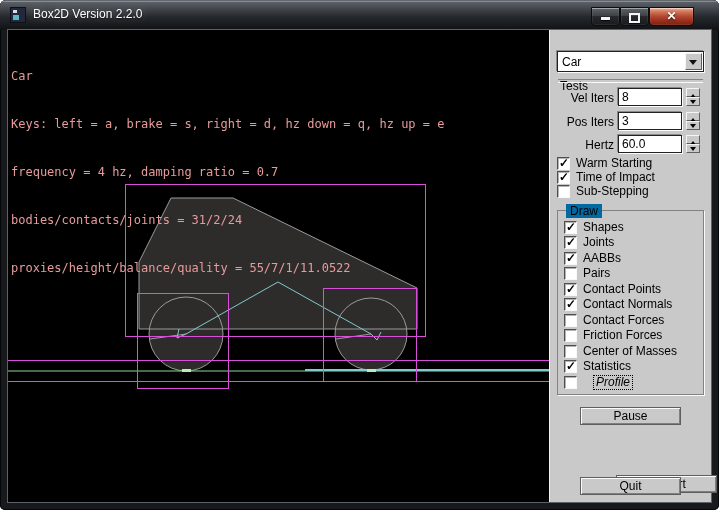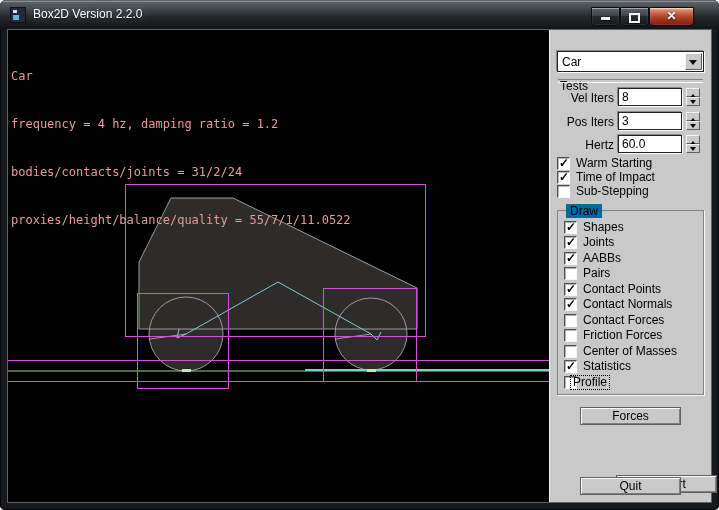--- a/index.html
+++ b/index.html
@@ -47,21 +47,21 @@
   .spinval{position:absolute;left:68px;top:0;width:64px;height:18px;background:#fff;border:1px solid #222;box-shadow:-1px -1px 0 #8a8a8a,1px 1px 0 #fbfbfb;box-sizing:border-box;font:12px "Liberation Sans",sans-serif;padding:0 0 0 3px;outline:none;}
   .spinner{position:absolute;left:136px;top:0;width:14px;height:18px;}
   .spbtn{position:absolute;left:0;width:14px;height:9px;background:#c9c9c9;border:1px solid;border-color:#f5f5f5 #606060 #606060 #f5f5f5;box-sizing:border-box;}
   .spbtn-dn{top:9px;}
   .tri-up{position:absolute;left:3px;top:2px;width:0;height:0;border:3px solid transparent;border-bottom:4px solid #000;}
   .tri-dn{position:absolute;left:3px;top:2px;width:0;height:0;border:3px solid transparent;border-top:4px solid #000;}
   .cbrow{position:absolute;left:7px;height:14px;}
   .cb{position:absolute;left:0;top:0;width:13px;height:13px;background:#fff;border:1px solid;border-color:#4f4f4f #f8f8f8 #f8f8f8 #4f4f4f;box-shadow:inset 1px 1px 0 rgba(0,0,0,.3);box-sizing:border-box;}
   .cb.checked::after{content:'\2713';position:absolute;left:1px;top:-1px;font-size:12px;line-height:12px;font-weight:bold;color:#000;}
   .cbl{position:absolute;left:19px;top:0;line-height:13px;white-space:nowrap;}
-  .cbl.focused{outline:1px dotted #000;padding:0 2px;left:7px;}
+  .cbl.focused{outline:1px dotted #000;padding:0 2px;left:30px;font-style:italic;}
   .group{position:absolute;left:7px;top:180px;width:147px;height:185px;border:1px solid #828282;box-shadow:1px 1px 0 #fbfbfb;box-sizing:border-box;}
   .group-legend{position:absolute;left:8px;top:-7px;background:#0369a1;padding:0 4px;}
   .gitem{position:absolute;left:6px;height:14px;}
   .glbtn{position:absolute;left:30px;width:101px;height:18px;background:#c9c9c9;border:1px solid #5f5f5f;box-shadow:inset 1px 1px 0 #fbfbfb,inset -1px -1px 0 #7f7f7f;font:12px "Liberation Sans",sans-serif;color:#000;padding:0;}
 </style>
 </head>
 <body>
 
 <div class="window">
 
@@ -107,21 +107,22 @@
         <rect class="aabb" x="117.5" y="154.5" width="300" height="152"></rect>
         <rect class="aabb" x="129.5" y="263.5" width="91" height="95"></rect>
         <rect class="aabb" x="315.5" y="258.5" width="93" height="93"></rect>
 
         <rect class="contact" x="174" y="339" width="9" height="3"></rect>
         <rect class="contact" x="359" y="339" width="9" height="3"></rect>
       </svg>
 
       <div class="overlay">
         <div>Car</div>
-        <div>frequency = 4 hz, damping ratio = 1.2</div>
+        <div>Keys: left = a, brake = s, right = d, hz down = q, hz up = e</div>
+        <div>frequency = 4 hz, damping ratio = 0.7</div>
         <div>bodies/contacts/joints = 31/2/24</div>
         <div>proxies/height/balance/quality = 55/7/1/11.0522</div>
       </div>
     </div>
 
     <div class="panel">
 
       <div class="tests-label">Tests</div>
       <div class="combo">
         <span class="combo-text">Car</span>
@@ -223,19 +224,19 @@
         <div class="gitem cbrow" style="top:149px;">
           <span class="cb checked"></span>
           <span class="cbl">Statistics</span>
         </div>
         <div class="gitem cbrow" style="top:165px;">
           <span class="cb"></span>
           <span class="cbl focused">Profile</span>
         </div>
       </div>
 
-      <button class="glbtn" style="top:377px;">Forces</button>
+      <button class="glbtn" style="top:377px;">Pause</button>
       <button class="glbtn" style="top:445px;margin-left:36px;">Restart</button>
       <button class="glbtn" style="top:447px;">Quit</button>
 
     </div>
   </div>
 </div>
 
 </body></html>

